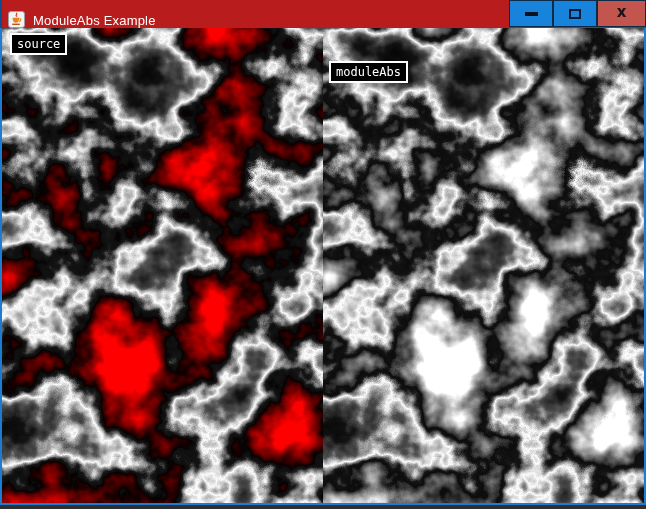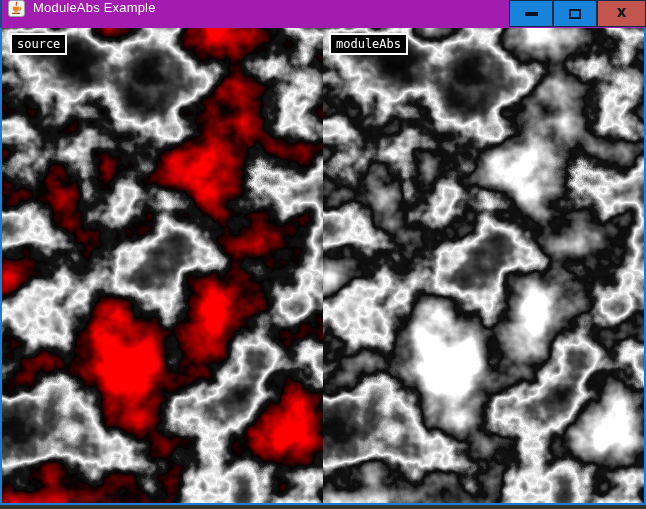--- a/index.html
+++ b/index.html
@@ -14,24 +14,24 @@
     position: absolute;
     top: 0; left: 0;
     width: 646px; height: 505px;
     display: flex;
     flex-direction: column;
   }
   
   .titlebar {
     flex: 0 0 28px;
     height: 28px;
-    background: #a21caf;
+    background: #b91c1c;
     border-left: 2px solid #0d4e8c;
     display: flex;
-    align-items: flex-start;
+    align-items: flex-end;
     position: relative;
   }
   .app-icon {
     width: 17px; height: 17px;
     margin-left: 6px;
     flex: 0 0 auto;
   }
   .title-text {
     color: #ffffff;
     font-size: 13px;
@@ -81,21 +81,21 @@
     background: #000000;
     border: 2px solid #ffffff;
     color: #ffffff;
     font-family: "DejaVu Sans Mono", monospace;
     font-size: 12px;
     line-height: 14px;
     padding: 2px 5px;
     white-space: nowrap;
   }
   .img-label.source { left: 8px; }
-  .img-label.moduleabs { left: 327px; }
+  .img-label.moduleabs { left: 327px; margin-top: 28px; }
   
   .desktop-strip {
     position: absolute;
     left: 0; right: 0; bottom: 0;
     height: 4px;
     background: #303030;
   }
 </style>
 </head>
 <body>

